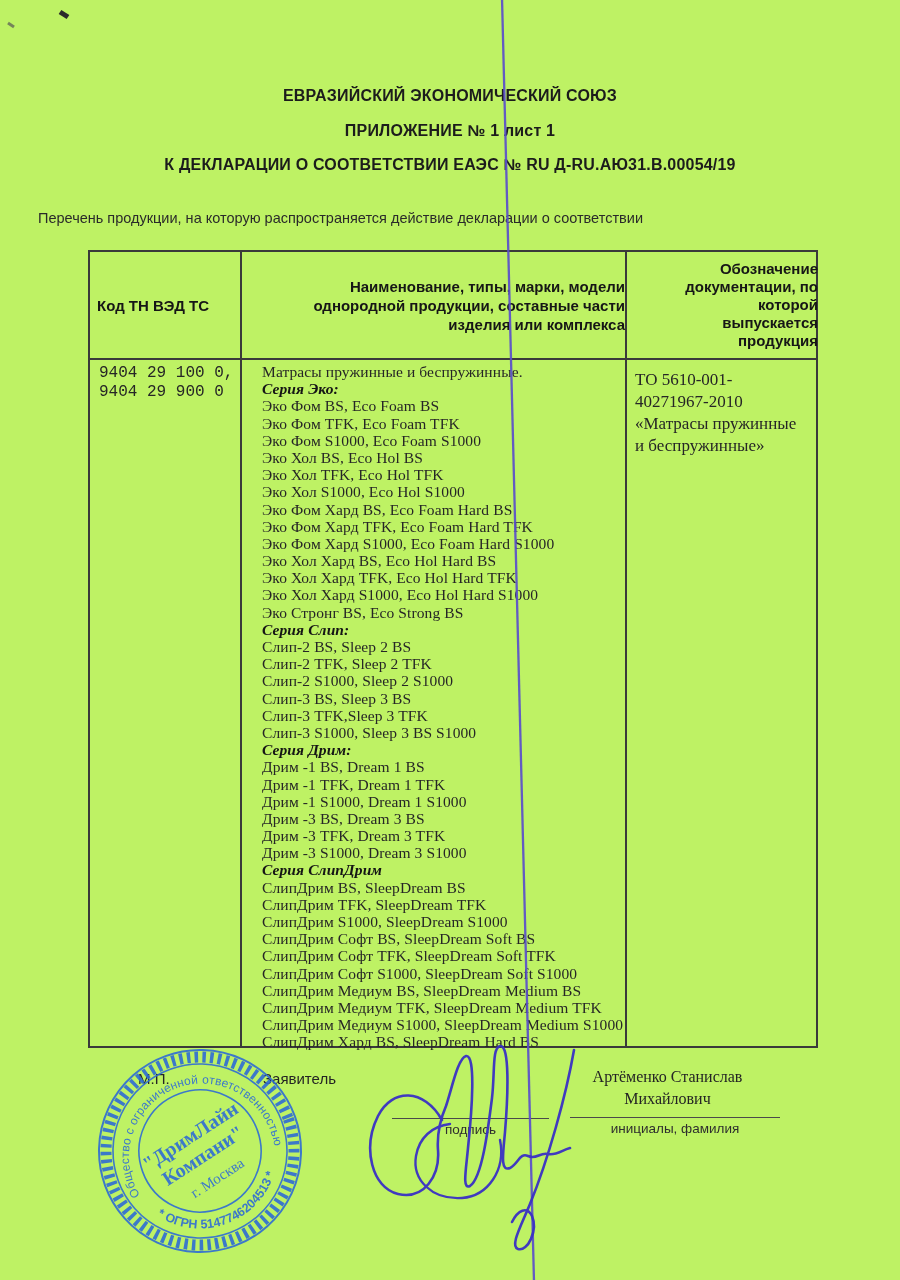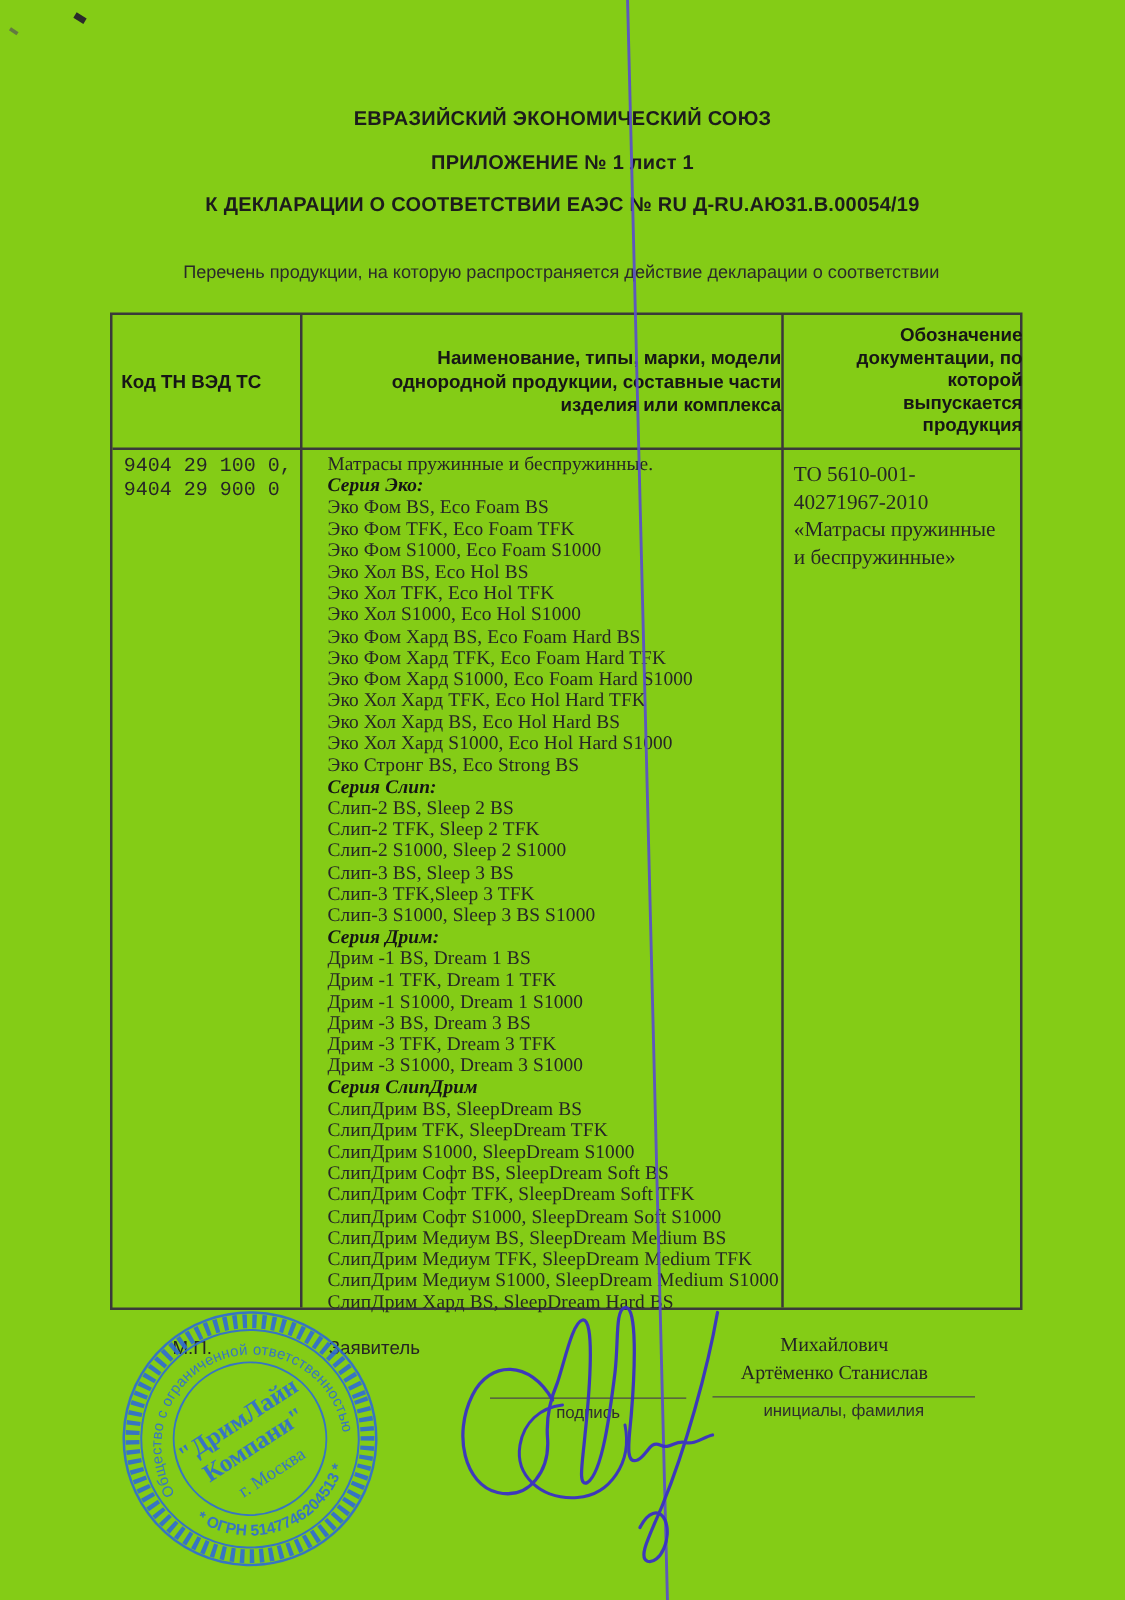--- a/index.html
+++ b/index.html
@@ -1,20 +1,20 @@
 <!DOCTYPE html>
 <html><head>
 <meta charset="utf-8">
 <style>
   html,body{margin:0;padding:0;background:#ffffff;}
-  .page{position:relative;width:900px;height:1280px;background:#84cc16;overflow:hidden;
+  .page{position:relative;width:900px;height:1280px;background:#bef264;overflow:hidden;
         font-family:"Liberation Sans",sans-serif;color:#222;}
   .doc-title{position:absolute;left:40px;right:40px;text-align:center;font-weight:bold;
              font-size:16px;letter-spacing:.2px;color:#1c1c1c;}
-  .subtitle{position:absolute;left:38px;right:40px;text-align:center;font-size:14.5px;color:#2a2a2a;}
+  .subtitle{position:absolute;left:38px;right:40px;font-size:14.5px;color:#2a2a2a;}
   .tbl{position:absolute;left:88px;top:250px;width:730px;height:798px;
        border:2px solid #3a3a3a;box-sizing:border-box;}
   .tbl .vline{position:absolute;top:0;bottom:0;width:2px;background:#3a3a3a;}
   .tbl .hline{position:absolute;left:0;right:0;height:2px;background:#3a3a3a;}
   .hcell{position:absolute;top:0;height:106px;display:flex;flex-direction:column;
          align-items:flex-end;justify-content:center;font-weight:bold;font-size:15px;
          line-height:19px;text-align:center;color:#161616;}
   .bodycell{position:absolute;top:108px;bottom:0;box-sizing:border-box;
             font-family:"Liberation Serif",serif;color:#262626;}
   .codecell{left:0;width:150px;padding:4px 0 0 9px;font-size:16px;line-height:19px;font-family:Liberation Mono, monospace;}
@@ -74,22 +74,22 @@
         <div class="prod-line bold">Серия Эко:</div>
         <div class="prod-line">Эко Фом BS, Eco Foam BS</div>
         <div class="prod-line">Эко Фом TFK, Eco Foam TFK</div>
         <div class="prod-line">Эко Фом S1000,  Eco Foam S1000</div>
         <div class="prod-line">Эко Хол BS, Eco Hol BS</div>
         <div class="prod-line">Эко Хол TFK, Eco Hol TFK</div>
         <div class="prod-line">Эко Хол S1000, Eco Hol S1000</div>
         <div class="prod-line">Эко Фом Хард BS, Eco Foam Hard BS</div>
         <div class="prod-line">Эко Фом Хард TFK, Eco Foam Hard TFK</div>
         <div class="prod-line">Эко Фом Хард S1000, Eco Foam Hard S1000</div>
+        <div class="prod-line">Эко Хол Хард BS, Eco Hol Hard BS</div>
         <div class="prod-line">Эко Хол Хард TFK,  Eco Hol Hard TFK</div>
-        <div class="prod-line">Эко Хол Хард BS, Eco Hol Hard BS</div>
         <div class="prod-line">Эко Хол Хард S1000,  Eco Hol Hard S1000</div>
         <div class="prod-line">Эко Стронг BS, Eco Strong  BS</div>
         <div class="prod-line bold">Серия Слип:</div>
         <div class="prod-line">Слип-2 BS, Sleep 2 BS</div>
         <div class="prod-line">Слип-2 TFK, Sleep 2 TFK</div>
         <div class="prod-line">Слип-2 S1000, Sleep 2 S1000</div>
         <div class="prod-line">Слип-3 BS, Sleep 3 BS</div>
         <div class="prod-line">Слип-3 TFK,Sleep 3 TFK</div>
         <div class="prod-line">Слип-3 S1000, Sleep 3 BS S1000</div>
         <div class="prod-line bold">Серия Дрим:</div>
@@ -117,22 +117,22 @@
         <div>40271967-2010</div>
         <div>«Матрасы пружинные</div>
         <div>и беспружинные»</div>
       </div>
   </div>
 
   <div class="foot-label" style="left:138px;top:1070px">М.П.</div>
   <div class="foot-label" style="left:263px;top:1070px">Заявитель</div>
 
   <div class="name-block">
+    <div>Артёменко Станислав</div>
     <div>Михайлович</div>
-    <div>Артёменко Станислав</div>
   </div>
 
   <div class="sig-line" style="left:392px;top:1118px;width:157px"></div>
   <div class="line-caption" style="left:392px;top:1122px;width:157px">подпись</div>
 
   <div class="sig-line" style="left:570px;top:1117px;width:210px"></div>
   <div class="line-caption" style="left:570px;top:1121px;width:210px">инициалы, фамилия</div>
 
   <svg class="ink-layer" viewBox="0 0 900 1280">
 

